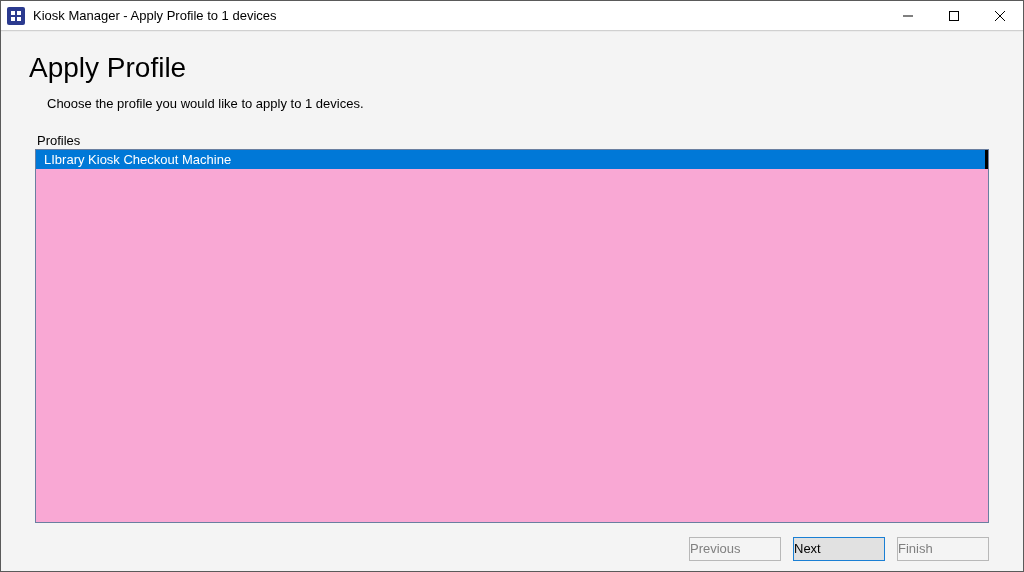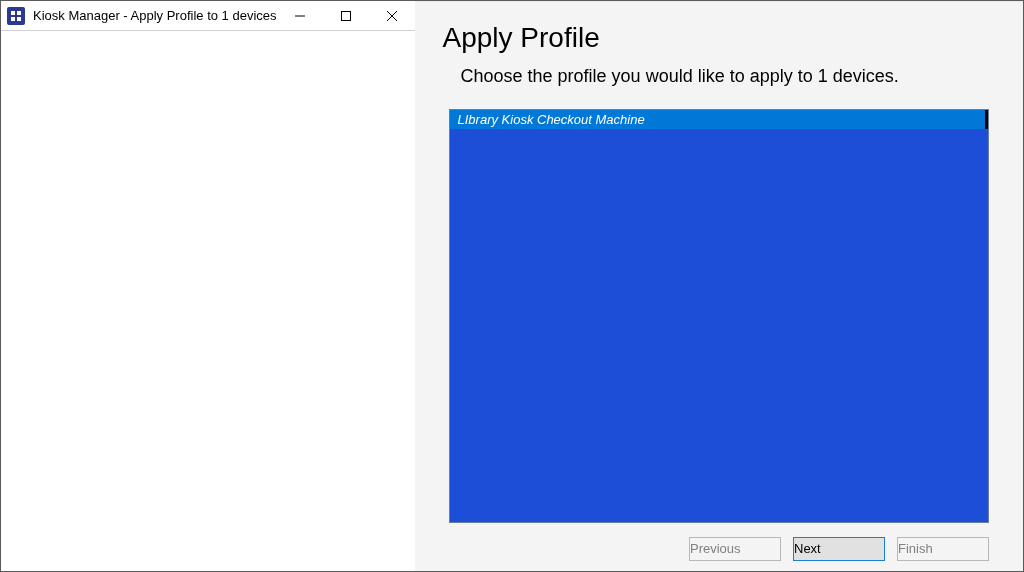--- a/index.html
+++ b/index.html
@@ -14,20 +14,21 @@
       height: 572px;
       overflow: hidden;
       position: relative;
     }
     .window {
       width: 1024px;
       height: 572px;
       border: 1px solid #5a5a5a;
       background: #ffffff;
       display: flex;
+      flex-direction: column;
     }
     .titlebar {
       height: 30px;
       display: flex;
       align-items: center;
       background: #ffffff;
       border-bottom: 1px solid #d0d0d0;
       padding-left: 6px;
     }
     .titlebar-icon {
@@ -75,39 +76,38 @@
       flex-direction: column;
       border-top: 1px solid #ececec;
     }
     .page-title {
       font-size: 28px;
       font-weight: 400;
       color: #000;
       margin-bottom: 12px;
     }
     .instruction {
-      font-size: 18px;
+      font-size: 13px;
       color: #000;
       margin-left: 18px;
       margin-bottom: 22px;
     }
     .profiles-label {
       font-size: 13px;
       color: #000;
       margin-left: 8px;
       margin-bottom: 1px;
     }
     .profiles-listbox {
       flex: 1;
       border: 1px solid #6a7fa0;
-      background: #1d4ed8;
+      background: #f9a8d4;
       margin-left: 6px;
       margin-right: 6px;
       overflow: hidden;
-      font-style: italic;
     }
     .profile-item {
       background: #0078d7;
       color: #ffffff;
       font-size: 13px;
       padding: 2px 8px;
       border-right: 3px solid #000;
     }
     .button-row {
       display: flex;
@@ -163,20 +163,21 @@
           <line x1="0" y1="0" x2="10" y2="10" stroke="#000" stroke-width="1"></line>
           <line x1="10" y1="0" x2="0" y2="10" stroke="#000" stroke-width="1"></line>
         </svg>
       </div>
     </div>
   </div>
 
   <div class="content">
     <div class="page-title">Apply Profile</div>
     <div class="instruction">Choose the profile you would like to apply to 1 devices.</div>
+    <div class="profiles-label">Profiles</div>
 
     <div class="profiles-listbox">
       <div class="profile-item">LIbrary Kiosk Checkout Machine</div>
     </div>
 
     <div class="button-row">
       <div class="wiz-btn">Previous</div>
       <div class="wiz-btn enabled">Next</div>
       <div class="wiz-btn">Finish</div>
     </div>

